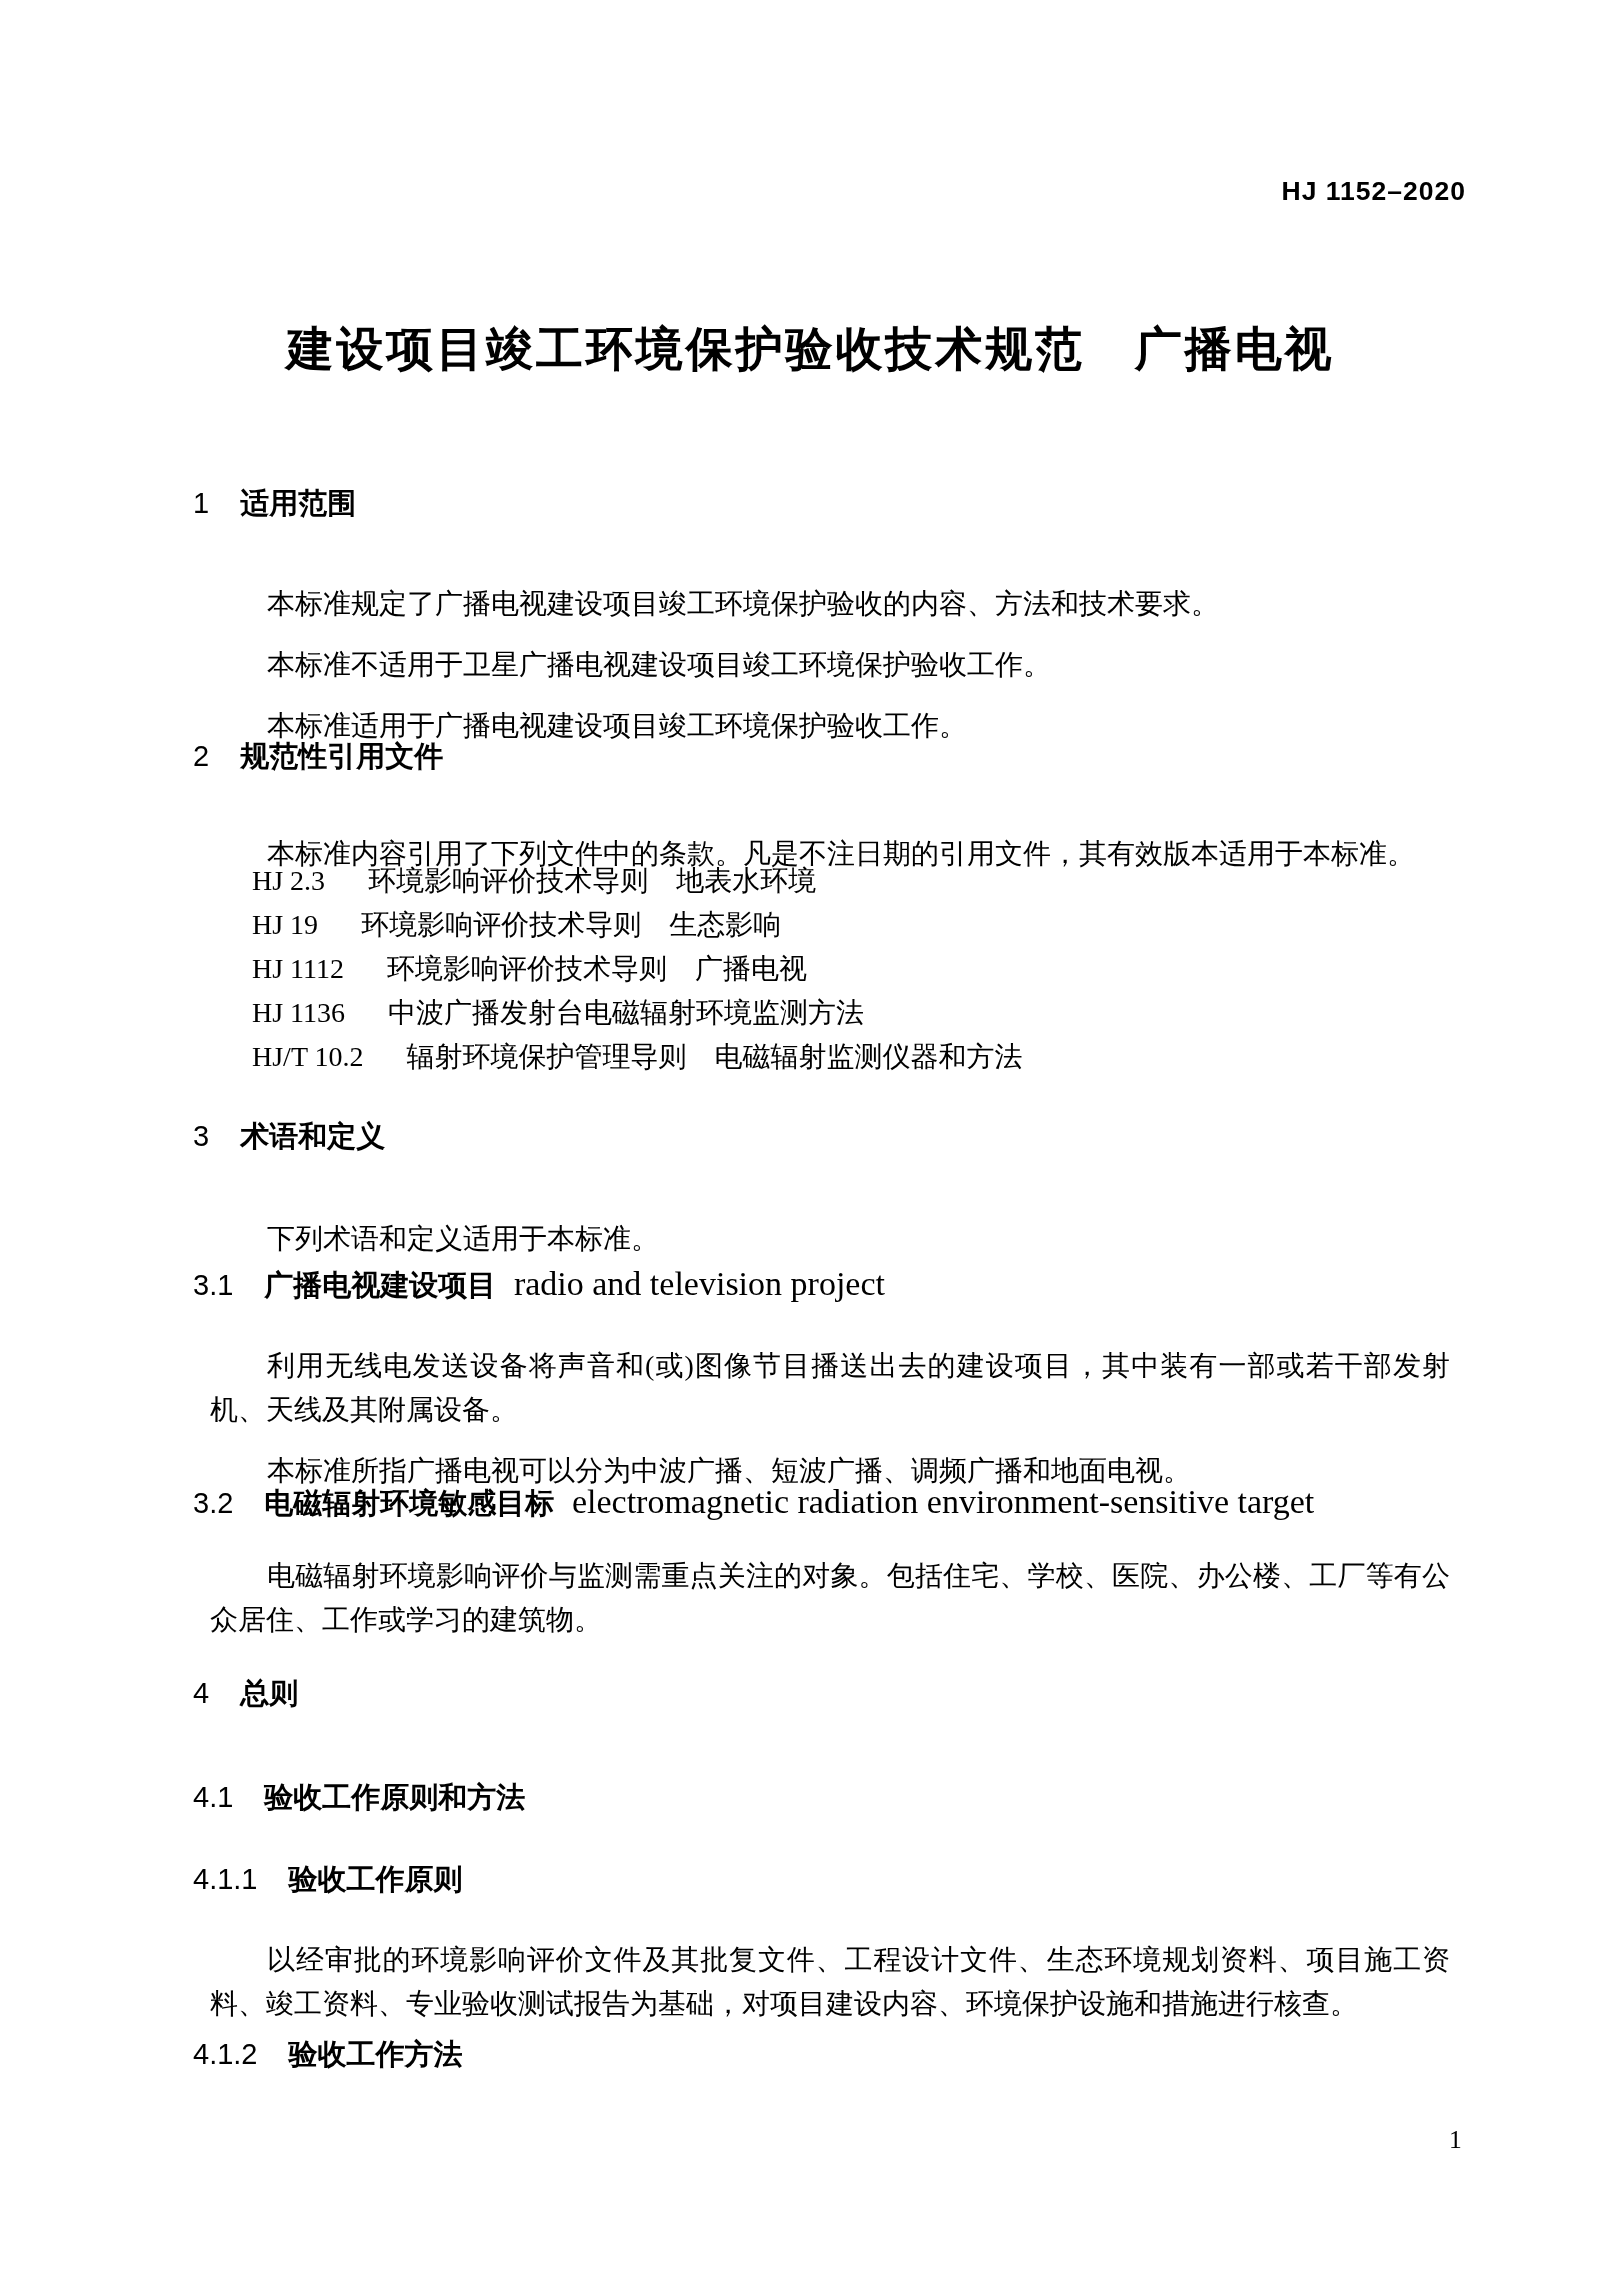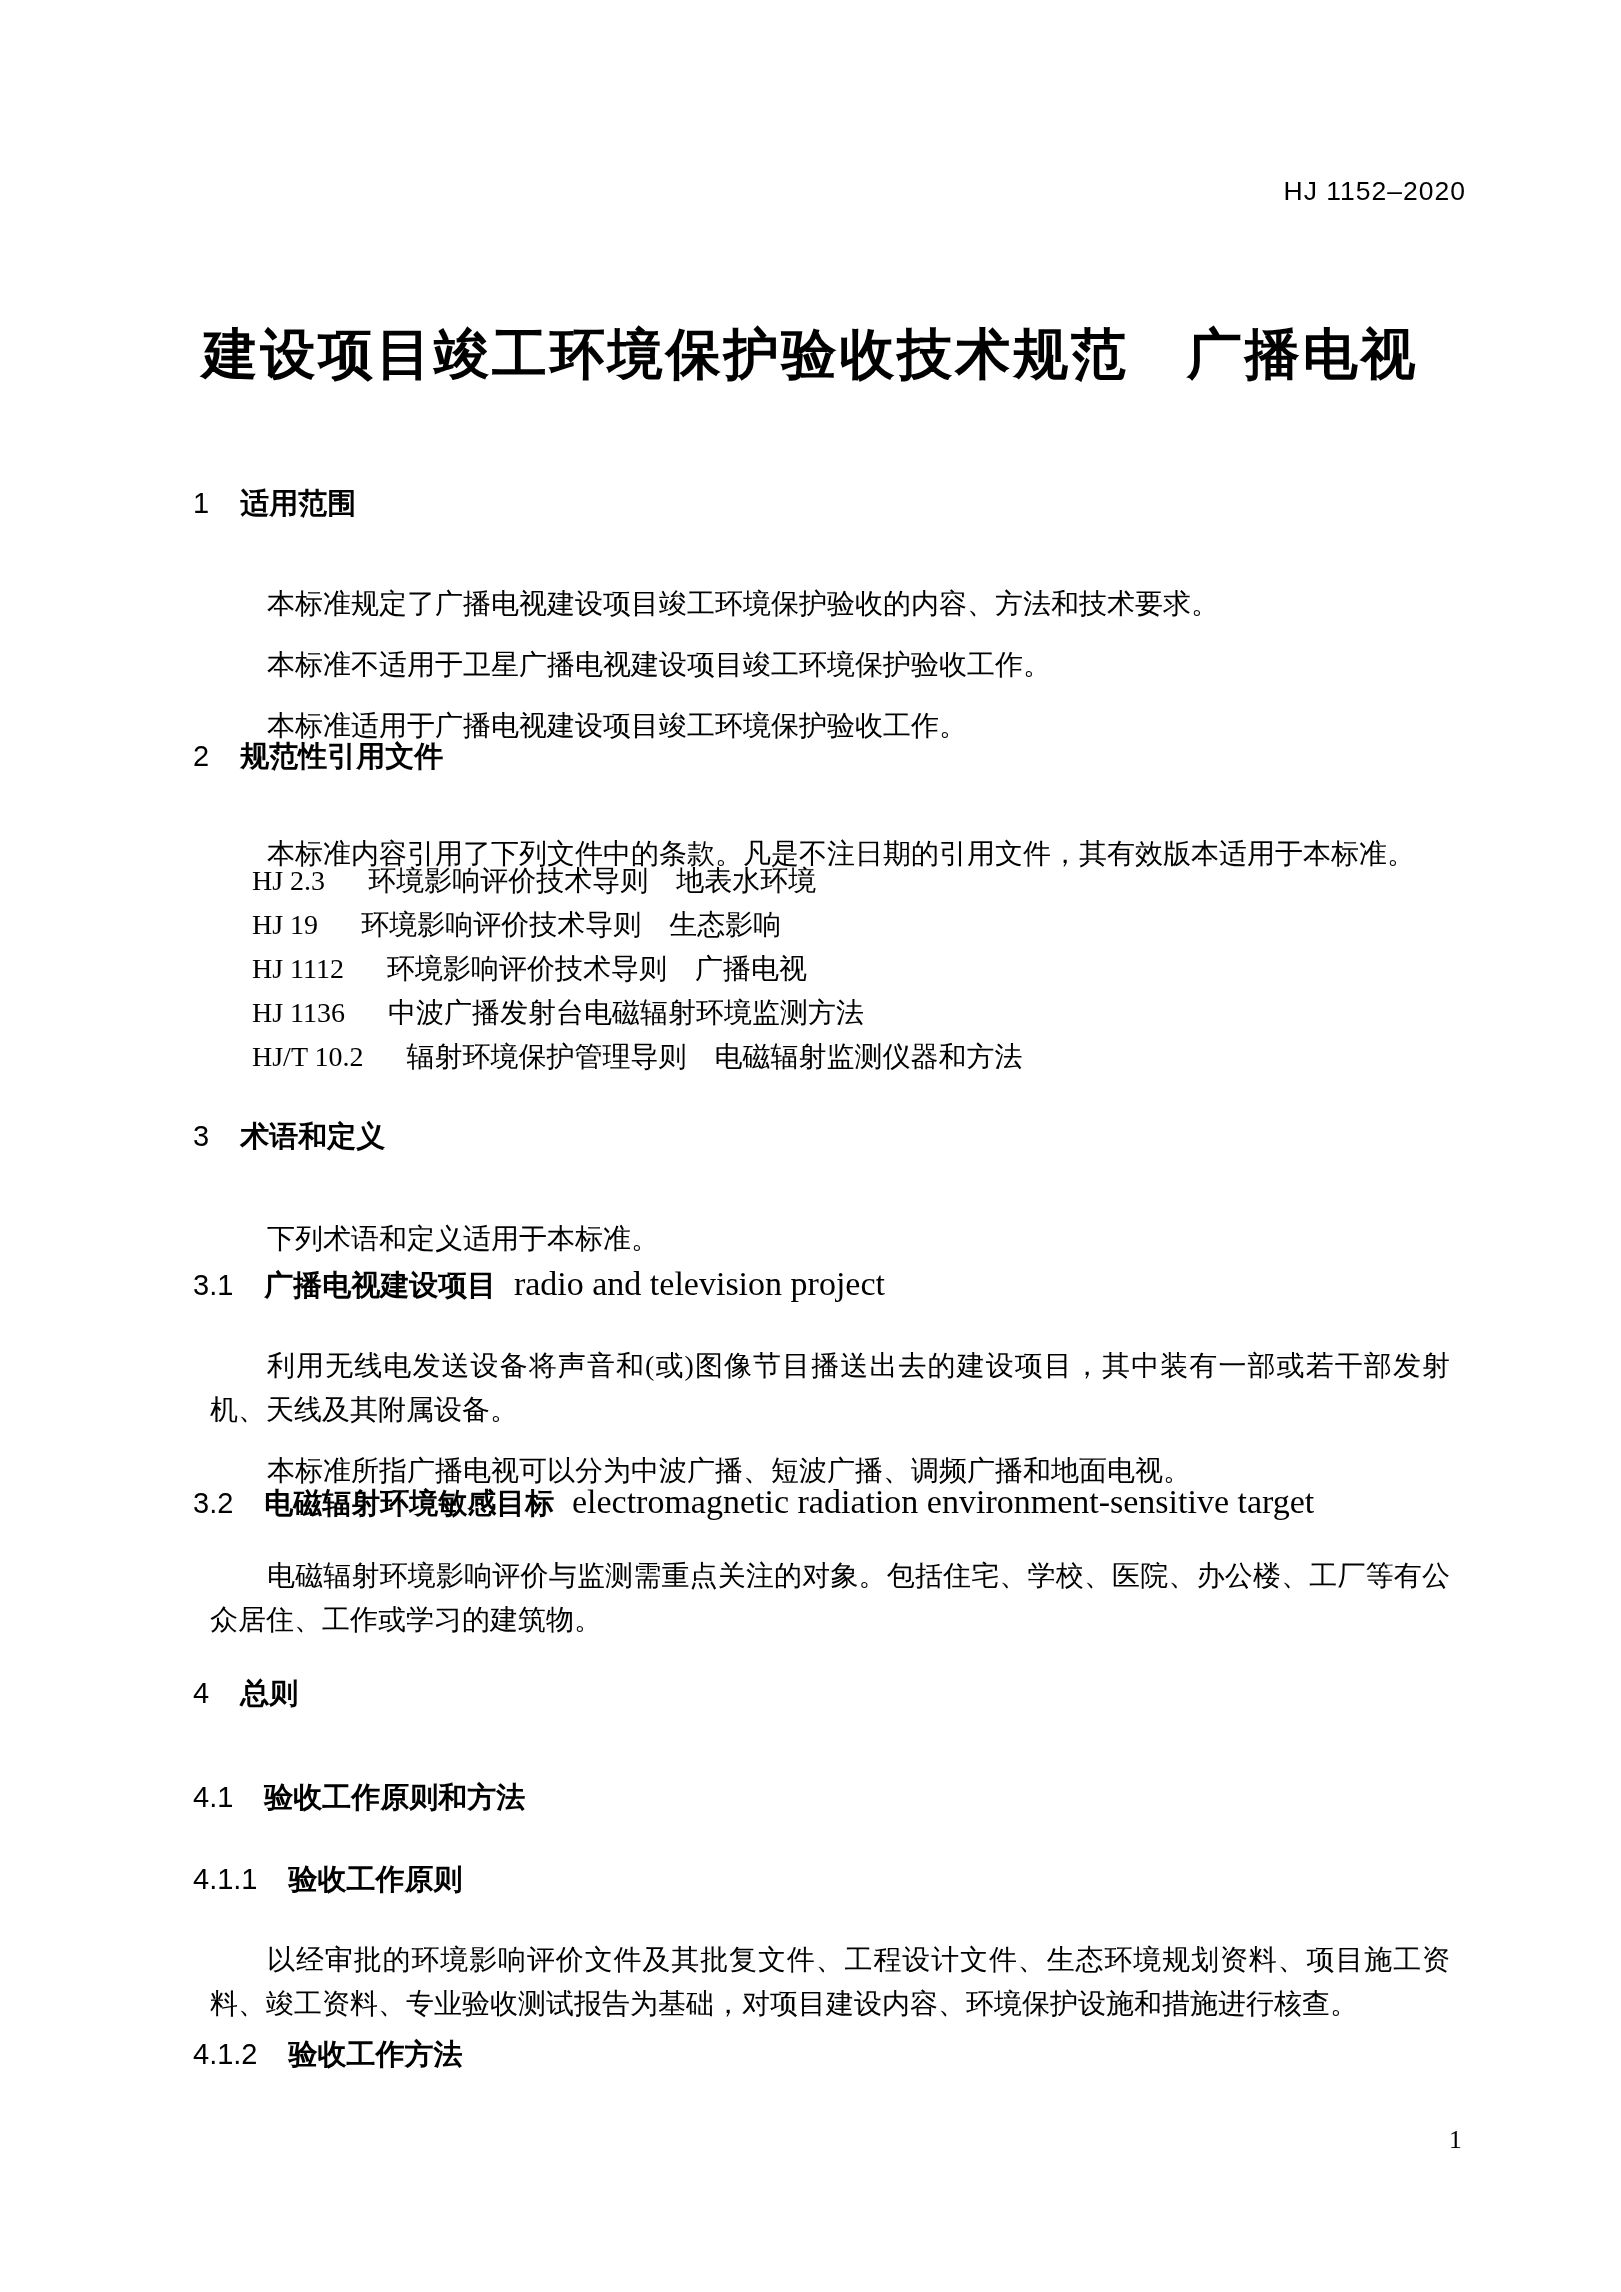--- a/index.html
+++ b/index.html
@@ -12,34 +12,34 @@
     color: #000000;
     overflow: hidden;
     font-family: "Liberation Serif", serif;
   }
   .abs { position: absolute; }
 
   .header-code {
     top: 176px;
     right: 155px;
     font-family: "Liberation Sans", sans-serif;
-    font-weight: normal;
+    font-weight: bold;
     font-size: 26.5px;
     letter-spacing: 1px;
     white-space: nowrap;
   }
 
   .doc-title {
     top: 318px;
     left: 0;
     width: 100%;
     text-align: center;
     font-family: "Liberation Sans", sans-serif;
     font-weight: bold;
-    font-size: 55px;
+    font-size: 47px;
     letter-spacing: 2.9px;
     margin: 0;
     white-space: nowrap;
   }
 
   .content { left: 193px; width: 1274px; }
 
   .heading {
     font-family: "Liberation Sans", sans-serif;
     font-size: 29px;

